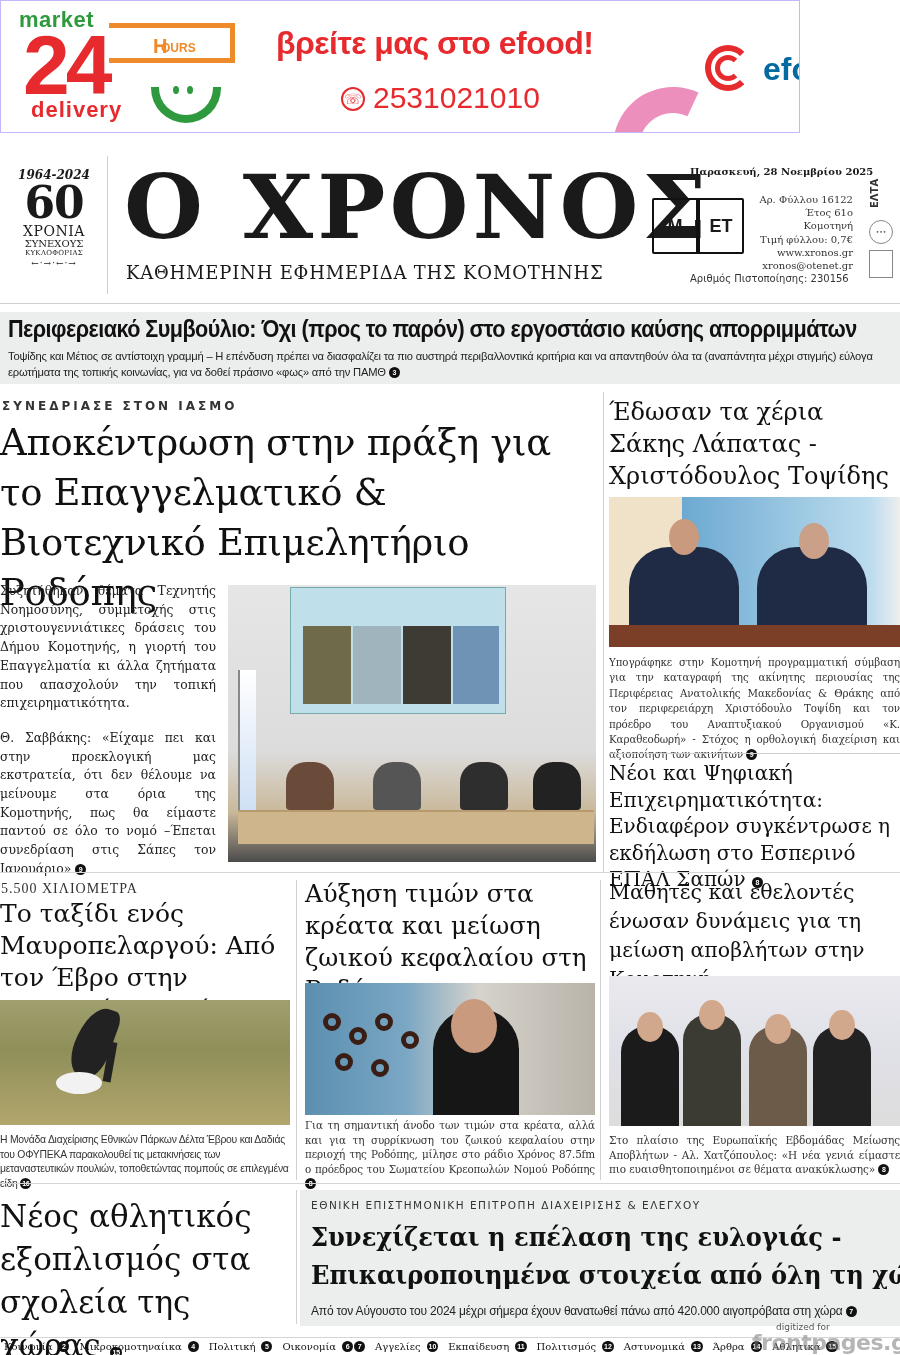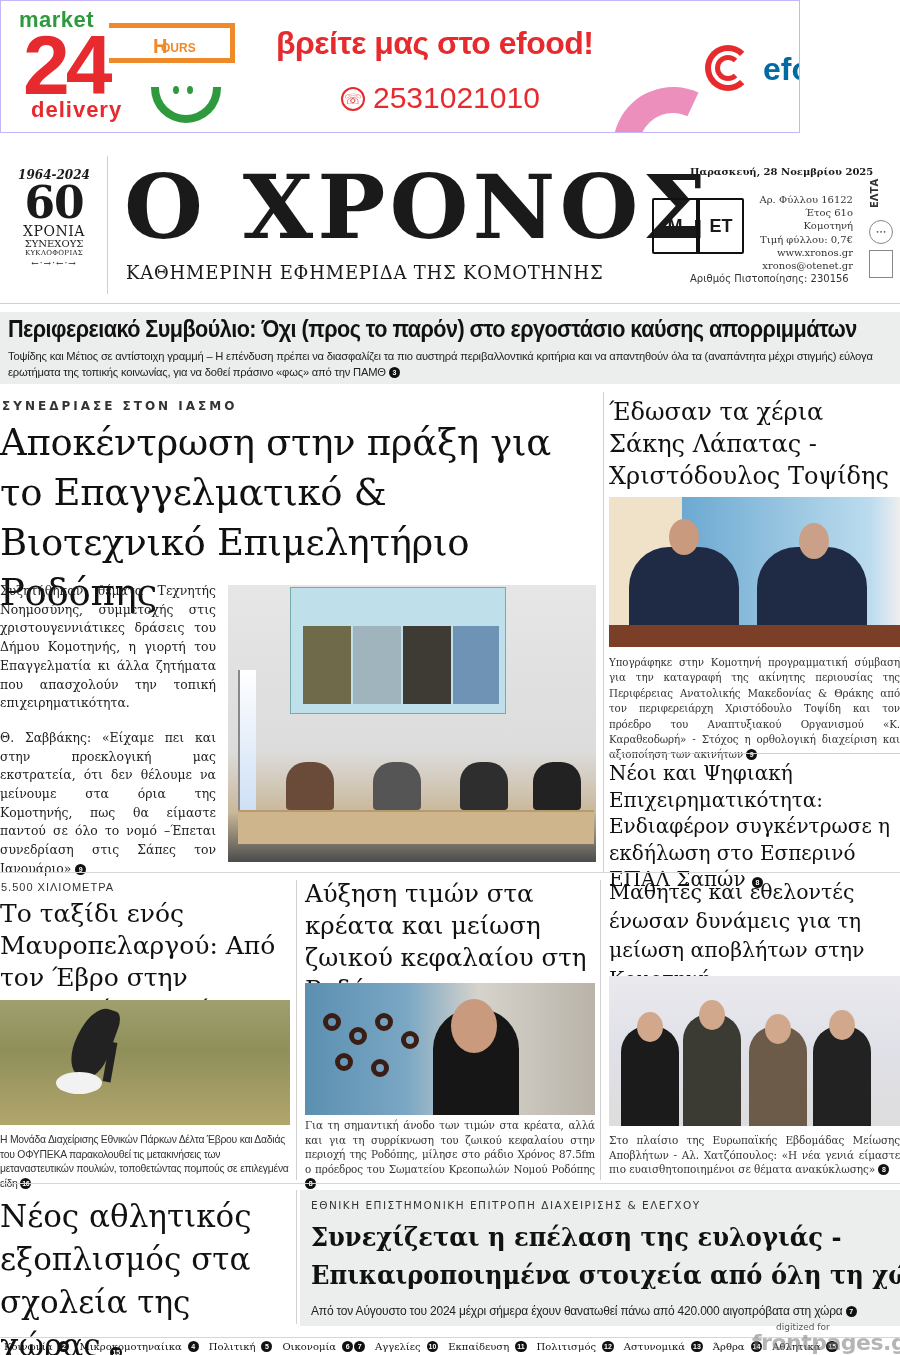--- a/index.html
+++ b/index.html
@@ -78,21 +78,21 @@
   .side-photo { left: 609px; top: 497px; width: 291px; height: 150px; background: linear-gradient(90deg, #f0e2c8 0%, #f0e2c8 25%, #6ca9d1 25%, #bcdcee 90%, #eee 100%); }
   .sp-desk { position: absolute; left: 0; bottom: 0; width: 100%; height: 22px; background: #7a3f26; }
   .sp-man { position: absolute; bottom: 10px; width: 110px; height: 90px; background: #1f2a44; border-radius: 40px 40px 6px 6px; }
   .sp-head { position: absolute; width: 30px; height: 36px; border-radius: 50%; background: #c99a7e; }
   .side-cap { left: 609px; top: 655px; width: 291px; font-size: 10.3px; line-height: 15.4px; color: #333; text-align: justify; letter-spacing: -0.1px; }
   .side-rule { left: 609px; top: 753px; width: 291px; height: 1px; background: #cfcfcf; }
   .side2-title { left: 609px; top: 760px; width: 291px; font-size: 20px; line-height: 26.5px; color: #111; }
 
   
   .row3-rule { left: 0; top: 872px; width: 900px; height: 1px; background: #d6d6d6; }
-  .c1-kicker { left: 1px; top: 881px; font-family: Liberation Sans, sans-serif; font-size: 11px; letter-spacing: 1px; color: #333; }
+  .c1-kicker { left: 1px; top: 881px; font-family: Liberation Serif, serif; font-size: 14px; letter-spacing: 1px; color: #333; }
   .c1-title { left: 0; top: 898px; width: 296px; font-size: 25px; line-height: 32px; color: #111; }
   .c1-photo { left: 0; top: 1000px; width: 290px; height: 125px; background: linear-gradient(180deg, #9fa06e 0%, #8f8f5a 40%, #b2a66c 100%); }
   .stork-body { position: absolute; left: 56px; top: 72px; width: 46px; height: 22px; background: #f2f2f2; border-radius: 50%; }
   .stork-wing { position: absolute; left: 76px; top: 6px; width: 36px; height: 72px; background: #222; border-radius: 60% 20% 40% 40%; transform: rotate(20deg); }
   .stork-neck { position: absolute; left: 106px; top: 42px; width: 8px; height: 40px; background: #222; transform: rotate(10deg); }
   .c1-cap { left: 0; top: 1133px; width: 292px; font-family: "Liberation Sans", sans-serif; font-size: 10.4px; line-height: 14.6px; color: #333; letter-spacing: -0.25px; }
   .vline-a { left: 296px; top: 880px; width: 1px; height: 300px; background: #d0d0d0; }
   .vline-b { left: 600px; top: 880px; width: 1px; height: 300px; background: #d0d0d0; }
 
   .c2-title { left: 305px; top: 878px; width: 296px; font-size: 24.5px; line-height: 32px; color: #111; }

